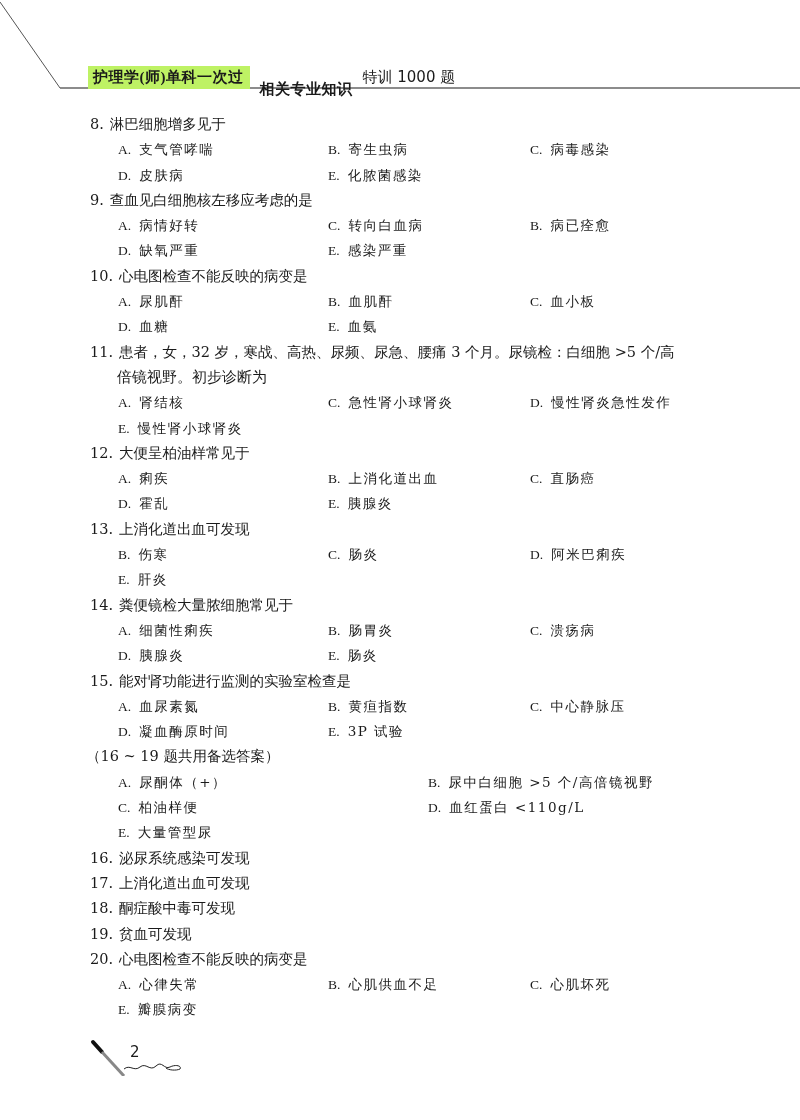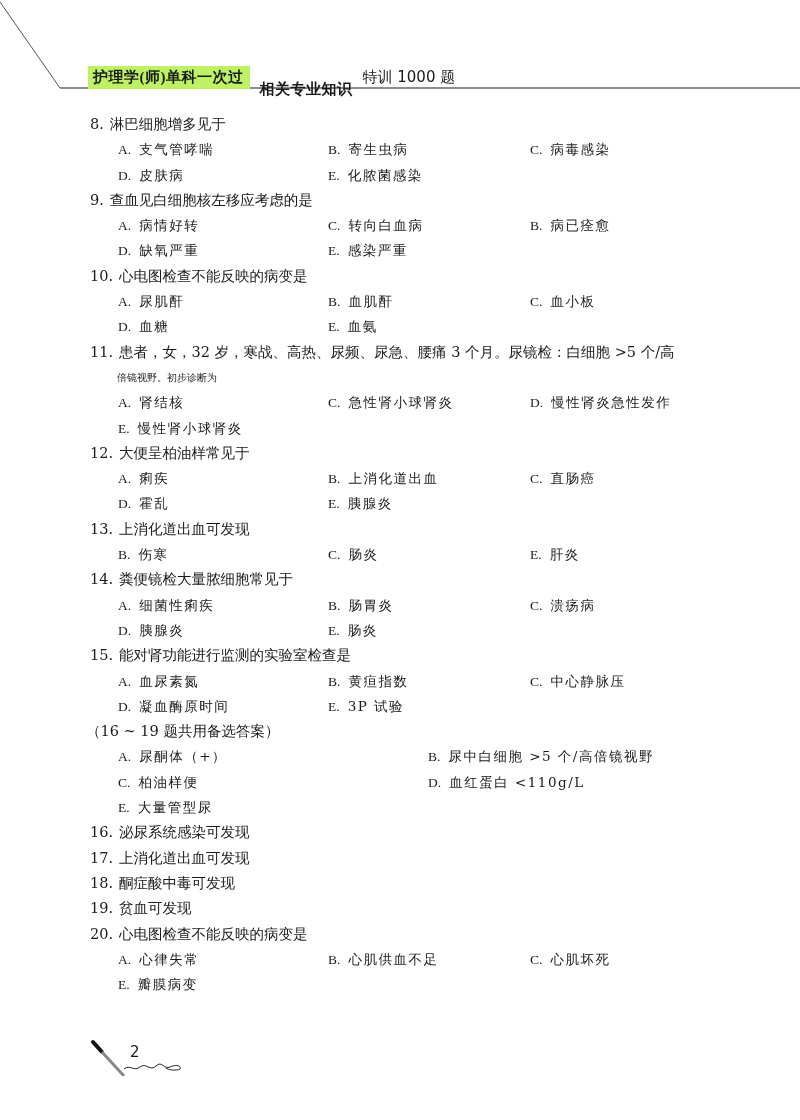--- a/index.html
+++ b/index.html
@@ -7,21 +7,21 @@
            font-family: "DejaVu Serif", "Liberation Serif", serif; color: #1a1a1a; }
     .header-svg { position: absolute; left: 0; top: 0; }
     .header { position: absolute; left: 88px; top: 64px; height: 26px; display: flex; align-items: center;
               font-family: "DejaVu Sans", "Liberation Sans", sans-serif; font-size: 15px; }
     .header .book { background: #bef264; padding: 2px 6px 2px 5px; font-weight: bold; letter-spacing: 0.5px; font-family: Liberation Serif, serif; }
     .header .subject { font-weight: bold; margin-left: 10px; letter-spacing: 0.5px; margin-top: 24px; }
     .header .series { margin-left: 10px; font-weight: normal; }
     .content { position: absolute; left: 90px; top: 112px; width: 650px; }
     .q { font-size: 14.5px; line-height: 25.3px; }
     .q .num { display: inline-block; min-width: 0; margin-right: 6px; }
-    .q-cont { padding-left: 27px; font-size: 10px; line-height: 25.3px; }
+    .q-cont { padding-left: 27px; font-size: 15px; line-height: 25.3px; }
     .opts { display: grid; grid-template-columns: 210px 202px 200px; padding-left: 28px;
             font-size: 13.5px; line-height: 25.3px; }
     .opts.two { grid-template-columns: 310px 300px; }
     .opt .lt { font-family: "Liberation Serif", serif; margin-right: 8px; }
     .opt .tx { letter-spacing: 1.5px; }
     .footer { position: absolute; left: 90px; top: 1036px; }
     .page-num { position: absolute; left: 130px; top: 1043px; font-family: "DejaVu Sans", sans-serif; font-size: 15px; }
   </style>
 </head>
 <body>
@@ -75,20 +75,21 @@
       <div class="opt"><span class="lt">A.</span><span class="tx">痢疾</span></div>
       <div class="opt"><span class="lt">B.</span><span class="tx">上消化道出血</span></div>
       <div class="opt"><span class="lt">C.</span><span class="tx">直肠癌</span></div>
       <div class="opt"><span class="lt">D.</span><span class="tx">霍乱</span></div>
       <div class="opt"><span class="lt">E.</span><span class="tx">胰腺炎</span></div>
     </div>
     <div class="q"><span class="num">13.</span><span>上消化道出血可发现</span></div>
     <div class="opts">
       <div class="opt"><span class="lt">B.</span><span class="tx">伤寒</span></div>
       <div class="opt"><span class="lt">C.</span><span class="tx">肠炎</span></div>
+      <div class="opt"><span class="lt">D.</span><span class="tx">阿米巴痢疾</span></div>
       <div class="opt"><span class="lt">E.</span><span class="tx">肝炎</span></div>
     </div>
     <div class="q"><span class="num">14.</span><span>粪便镜检大量脓细胞常见于</span></div>
     <div class="opts">
       <div class="opt"><span class="lt">A.</span><span class="tx">细菌性痢疾</span></div>
       <div class="opt"><span class="lt">B.</span><span class="tx">肠胃炎</span></div>
       <div class="opt"><span class="lt">C.</span><span class="tx">溃疡病</span></div>
       <div class="opt"><span class="lt">D.</span><span class="tx">胰腺炎</span></div>
       <div class="opt"><span class="lt">E.</span><span class="tx">肠炎</span></div>
     </div>

